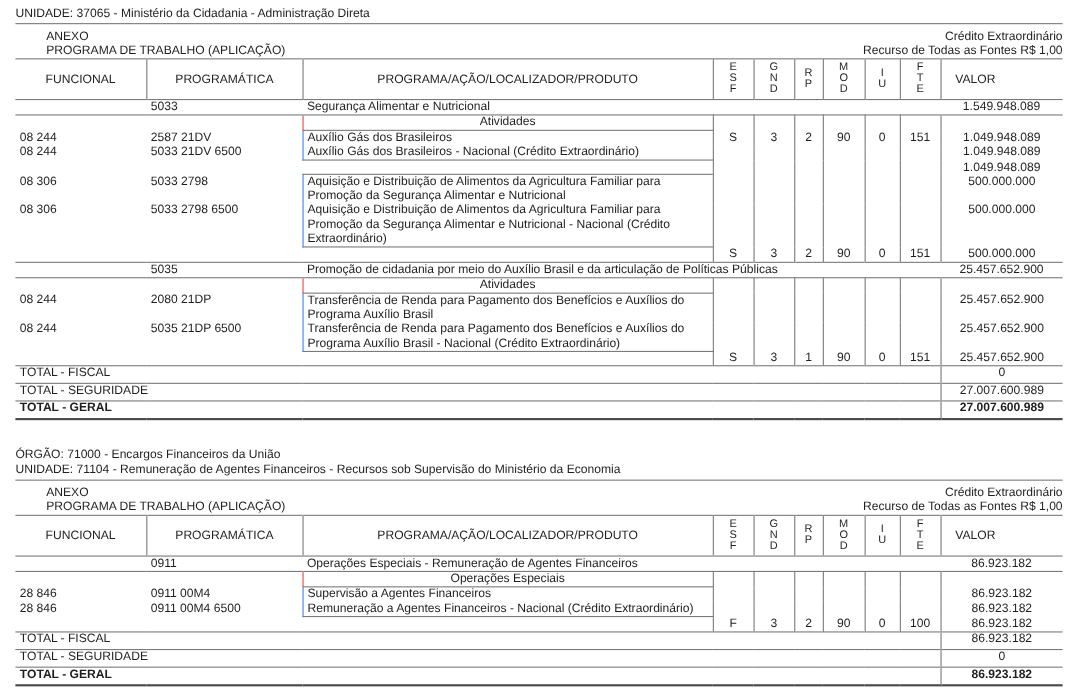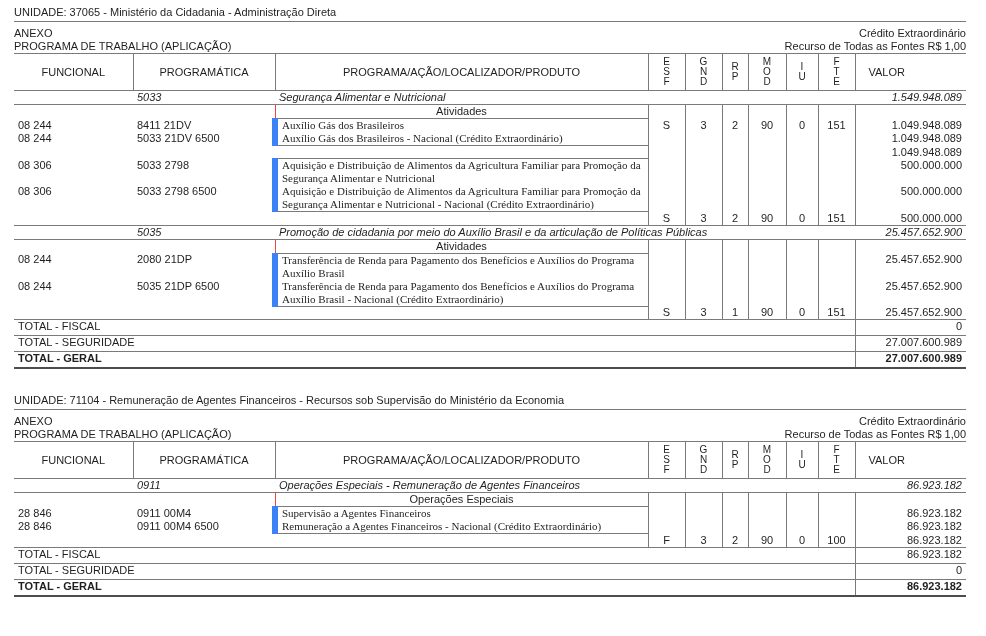--- a/index.html
+++ b/index.html
@@ -5,38 +5,38 @@
   html,body{margin:0;padding:0;}
   body{
     width:986px;height:636px;overflow:hidden;
     background:#ffffff;color:#1f1f1f;
     font-family:"Liberation Sans","DejaVu Sans",sans-serif;
   }
   .page{padding:5px 20px 0 14px;}
   .org-section + .org-section{margin-top:24px;}
   .tline{font-size:11px;line-height:14px;white-space:nowrap;}
   .uline{border-bottom:1px solid #7a7a7a;padding-bottom:2px;}
-  .meta{display:flex;justify-content:space-between;align-items:flex-end;font-size:11px;line-height:13px;}
+  .meta{display:flex;justify-content:space-between;align-items:flex-end;font-size:11px;line-height:13px;margin-left:28px;}
   .meta-anexo{margin-top:5px;}
 
   table.bt{border-collapse:collapse;table-layout:fixed;width:100%;border-top:1px solid #7a7a7a;}
   .bt td{font-size:11px;line-height:13px;padding:0 4px;vertical-align:top;overflow:hidden;}
   .bt thead td{height:34px;text-align:center;vertical-align:middle;
     border-bottom:1px solid #7a7a7a;border-left:1px solid #7a7a7a;padding:1px 2px;}
   .bt thead td:first-child{border-left:none;}
   .bt thead td.st{white-space:pre-line;font-size:10px;line-height:10px;}
 
   .nc{border-left:1px solid #7a7a7a;text-align:center;padding:0 1px;}
   .vl{border-left:1px solid #7a7a7a;}
-  .boxed{border-left:6px solid #3b82f6;border-right:1px solid #7a7a7a;font-family:Liberation Serif, serif;}
+  .boxed{border-left:1px solid #3b82f6;border-right:1px solid #7a7a7a;}
   .bs{border-top:1px solid #7a7a7a;}
   .be{border-bottom:1px solid #7a7a7a;}
   .sub{text-align:center;border-left:1px solid #ef4444;border-right:1px solid #7a7a7a;border-bottom:1px solid #7a7a7a;}
-  .r-program td{border-top:1px solid #7a7a7a;border-bottom:1px solid #7a7a7a;font-style:italic;}
-  .c-val{text-align:right;padding-right:58px;white-space:nowrap;}
+  .r-program td{border-top:1px solid #7a7a7a;border-bottom:1px solid #7a7a7a;}
+  .c-val{text-align:center;padding-right:58px;white-space:nowrap;}
   .bt thead td.c-val{text-align:center;padding-right:50px;}
   .c-func{padding-left:6px;white-space:nowrap;}
   .c-prog{white-space:nowrap;}
   .c-total{padding-left:6px;}
   .r-total td{border-top:1px solid #7a7a7a;height:15px;}
   .r-total.last td{border-bottom:2px solid #4d4d4d;font-weight:bold;}
 </style>
 </head>
 <body>
 
@@ -102,21 +102,21 @@
             <td class="nc"></td>
             <td class="nc"></td>
             <td class="nc"></td>
             <td class="nc"></td>
             <td class="nc"></td>
             <td class="nc"></td>
             <td class="c-val vl"></td>
           </tr>
           <tr class="r-detail">
             <td class="c-func">08 244</td>
-            <td class="c-prog">8411 21DV</td>
+            <td class="c-prog">2587 21DV</td>
             <td class="c-desc boxed">Auxílio Gás dos Brasileiros</td>
             <td class="nc">S</td>
             <td class="nc">3</td>
             <td class="nc">2</td>
             <td class="nc">90</td>
             <td class="nc">0</td>
             <td class="nc">151</td>
             <td class="c-val vl">1.049.948.089</td>
           </tr>
           <tr class="r-detail">
@@ -242,20 +242,21 @@
           </tr>
           <tr class="r-total last">
             <td class="c-total" colspan="9">TOTAL - GERAL</td>
             <td class="c-val vl">27.007.600.989</td>
           </tr>
         </tbody>
     </table>
   </section>
 
   <section class="org-section">
+    <div class="tline">ÓRGÃO: 71000 - Encargos Financeiros da União</div>
     <div class="tline uline">UNIDADE: 71104 - Remuneração de Agentes Financeiros - Recursos sob Supervisão do Ministério da Economia</div>
     <div class="meta meta-anexo">
       <span>ANEXO</span>
       <span>Crédito Extraordinário</span>
     </div>
     <div class="meta">
       <span>PROGRAMA DE TRABALHO (APLICAÇÃO)</span>
       <span>Recurso de Todas as Fontes R$ 1,00</span>
     </div>
     <table class="bt">

